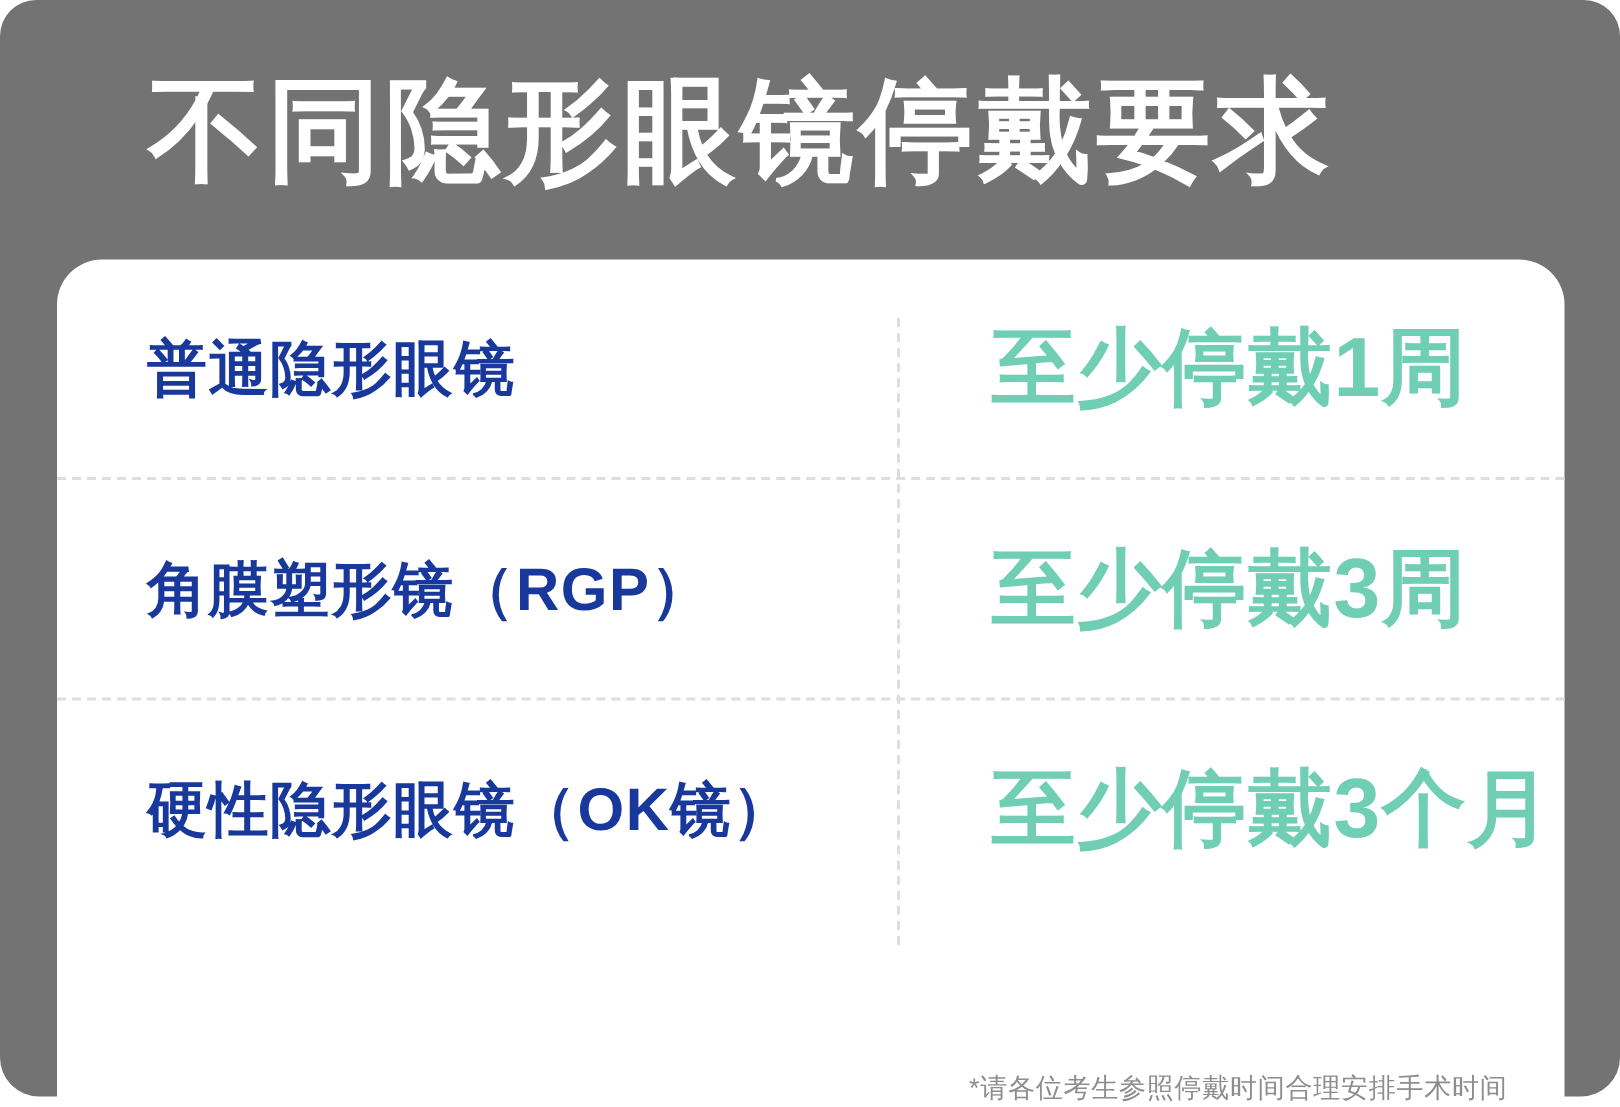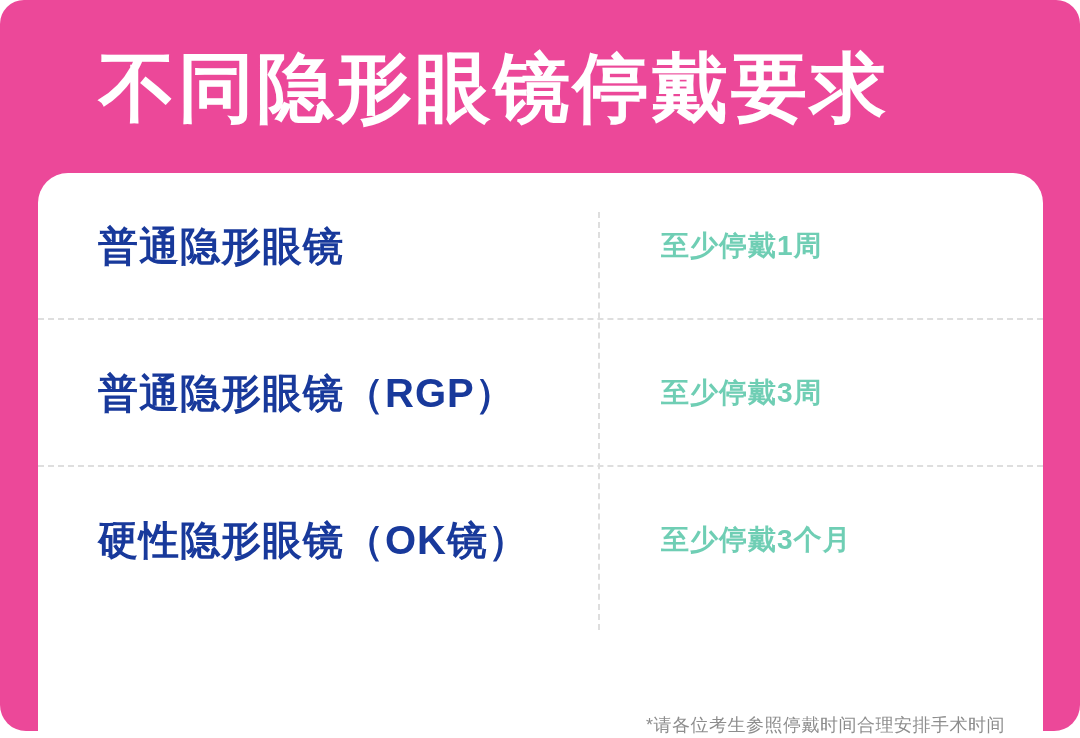--- a/index.html
+++ b/index.html
@@ -22,21 +22,21 @@
     overflow: hidden;
   }
 
   
   .blue-panel {
     position: absolute;
     left: 0;
     top: 0;
     width: 1080px;
     height: 731px;
-    background: #ec4899;
+    background: #737373;
     border-radius: 24px 24px 26px 26px;
     box-sizing: border-box;
   }
 
   .title {
     position: absolute;
     left: 99px;
     top: 36px;
     width: 900px;
     height: 104px;
@@ -99,21 +99,21 @@
     letter-spacing: 1px;
     white-space: nowrap;
   }
 
   .row-value {
     position: absolute;
     left: 623px;
     top: 50%;
     transform: translateY(-50%);
     color: #6fceb4;
-    font-size: 28px;
+    font-size: 56px;
     font-weight: 700;
     letter-spacing: 1px;
     white-space: nowrap;
   }
 
   .footnote {
     position: absolute;
     right: 38px;
     bottom: 38px;
     color: #8d8d8d;
@@ -137,21 +137,21 @@
       <div class="v-divider"></div>
 
       <div class="rows">
 
         <div class="row">
           <div class="row-label">普通隐形眼镜</div>
           <div class="row-value">至少停戴1周</div>
         </div>
 
         <div class="row">
-          <div class="row-label">普通隐形眼镜（RGP）</div>
+          <div class="row-label">角膜塑形镜（RGP）</div>
           <div class="row-value">至少停戴3周</div>
         </div>
 
         <div class="row">
           <div class="row-label">硬性隐形眼镜（OK镜）</div>
           <div class="row-value">至少停戴3个月</div>
         </div>
 
       </div>
 

